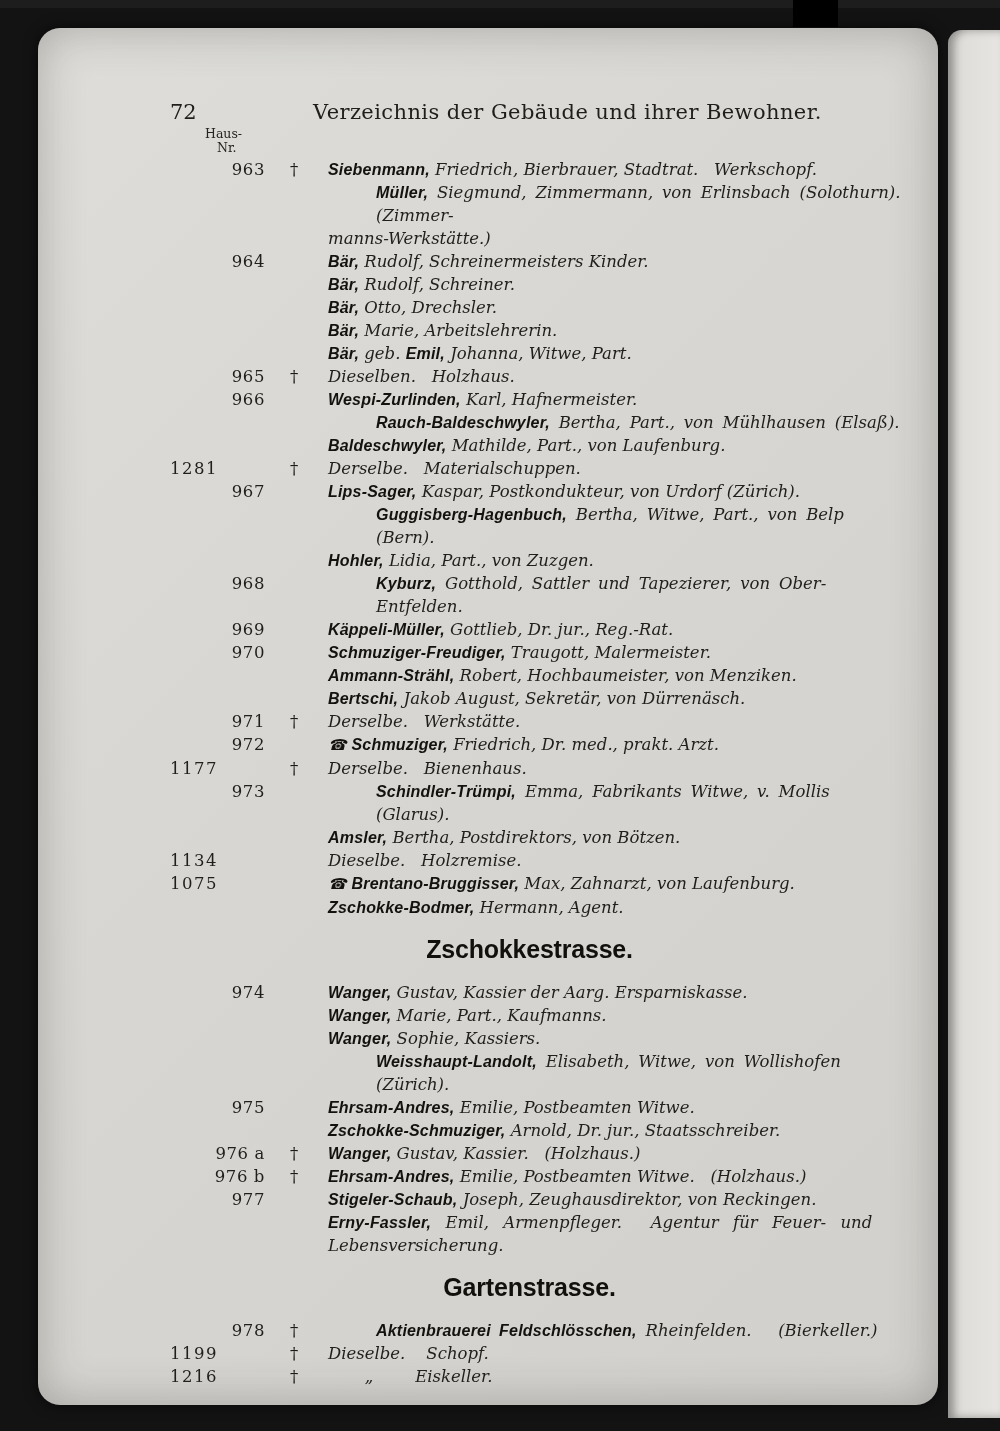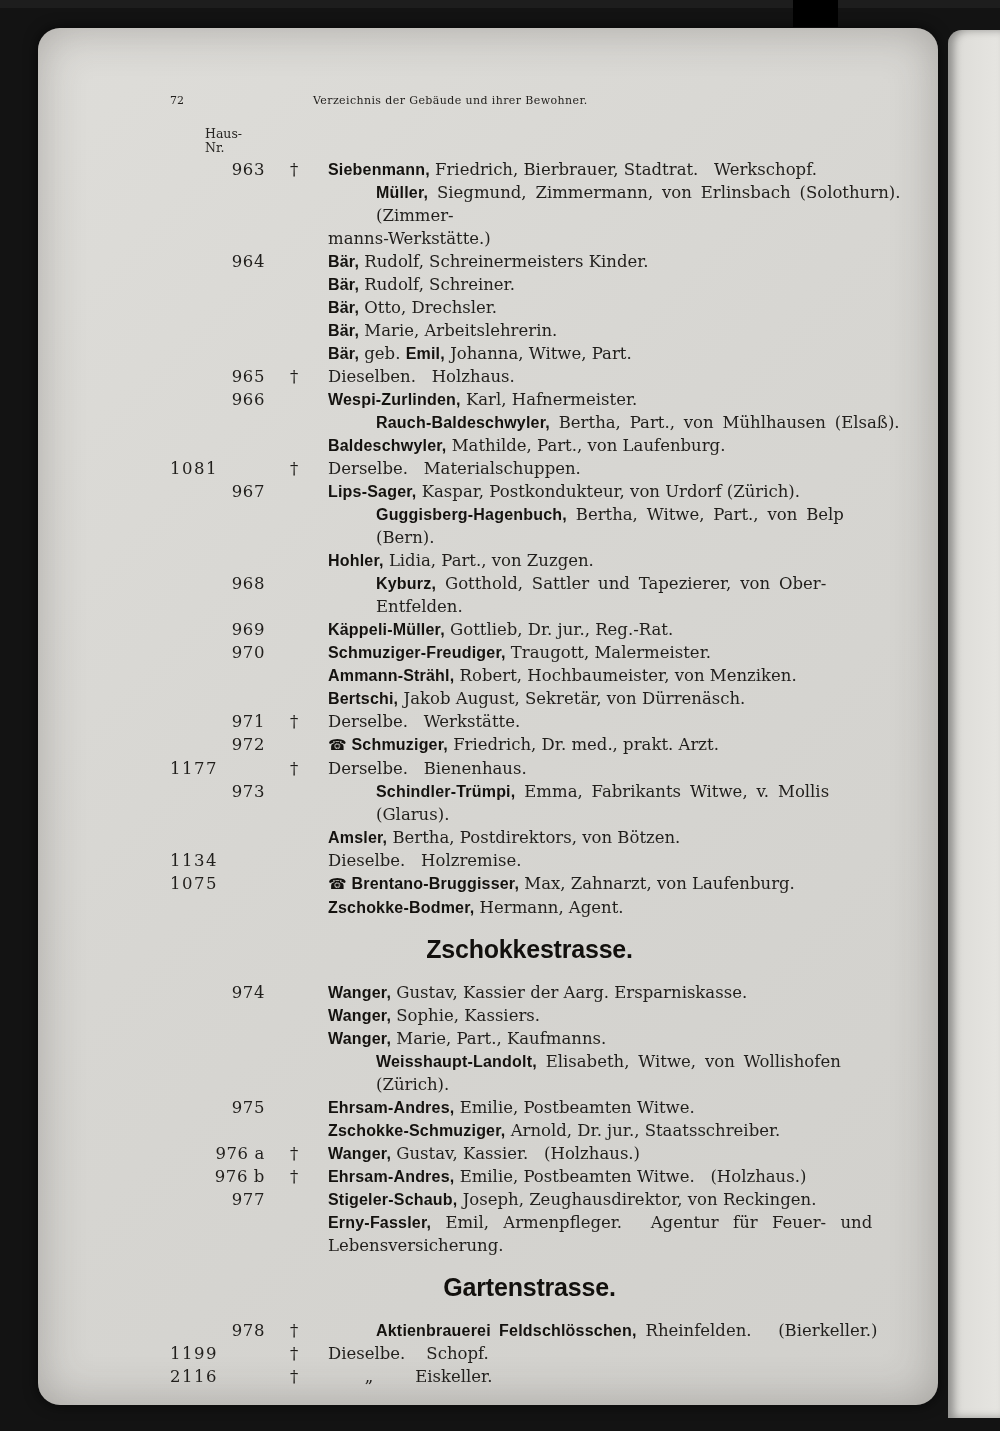--- a/index.html
+++ b/index.html
@@ -21,34 +21,34 @@
     box-shadow: inset 0 0 46px rgba(55,50,45,.30), 0 0 14px rgba(0,0,0,.65);
   }
 
   .next-page {
     position:absolute; left:948px; top:30px; width:52px; height:1388px;
     background:linear-gradient(90deg,#dcdbd7,#e6e5e1);
     border-radius:14px 0 0 0;
     box-shadow: inset 6px 0 8px rgba(0,0,0,.35);
   }
 
-  .page-header { position:absolute; left:0; top:66px; width:100%; height:24px; font-size:11px; color:#201e1b; }
+  .page-header { position:absolute; left:0; top:72px; width:100%; height:24px; font-size:21px; color:#201e1b; }
   .page-num { position:absolute; left:132px; }
   .header-title { position:absolute; left:275px; letter-spacing:.4px; }
 
   .colhead { position:absolute; left:167px; top:99px; font-size:12.5px; line-height:14px; color:#272522; }
-  .colhead .ln2 { margin-left:0; }
+  .colhead .ln2 { margin-left:12px; }
 
   .entries { position:absolute; left:0; top:130px; width:100%; }
 
   .row { display:flex; min-height:23px; line-height:23px; font-size:16.5px; color:#211f1c;gap:16px; }
   .num { flex:none; width:95px; margin-left:132px; text-align:right; letter-spacing:.6px; }
   .num.wide { text-align:left; letter-spacing:1.5px; }
   .dag { flex:none; width:26px; text-align:center; color:#1c1a17; }
-  .body { flex:1; padding-left:5px; padding-right:36px; white-space:pre-wrap; }
+  .body { flex:1; padding-left:5px; padding-right:36px; white-space:pre-wrap;font-style:italic; }
 
   .bname {
     font-family:"Liberation Sans", sans-serif;
     font-weight:700;
     font-size:16px;
     letter-spacing:.2px;
     color:#14120f;
   }
   .btext { color:#211f1c; }
   .phone { font-size:15px; color:#14120f; }
@@ -140,21 +140,21 @@
     <span class="num"></span>
     <span class="dag"></span>
     <span class="body"><span class="bname">Rauch-Baldeschwyler,</span><span class="btext"> Bertha, Part., von Mühlhausen (Elsaß).</span></span>
   </div>
         <div class="row">
     <span class="num"></span>
     <span class="dag"></span>
     <span class="body"><span class="bname">Baldeschwyler,</span><span class="btext"> Mathilde, Part., von Laufenburg.</span></span>
   </div>
         <div class="row">
-    <span class="num wide">1081</span>
+    <span class="num wide">1281</span>
     <span class="dag">†</span>
     <span class="body"><span class="btext">Derselbe.   Materialschuppen.</span></span>
   </div>
         <div class="row">
     <span class="num">967</span>
     <span class="dag"></span>
     <span class="body"><span class="bname">Lips-Sager,</span><span class="btext"> Kaspar, Postkondukteur, von Urdorf (Zürich).</span></span>
   </div>
         <div class="row j1">
     <span class="num"></span>
@@ -235,26 +235,26 @@
     <span>Zschokkestrasse.</span>
   </div>
         <div class="row">
     <span class="num">974</span>
     <span class="dag"></span>
     <span class="body"><span class="bname">Wanger,</span><span class="btext"> Gustav, Kassier der Aarg. Ersparniskasse.</span></span>
   </div>
         <div class="row">
     <span class="num"></span>
     <span class="dag"></span>
+    <span class="body"><span class="bname">Wanger,</span><span class="btext"> Marie, Part., Kaufmanns.</span></span>
+  </div>
+        <div class="row">
+    <span class="num"></span>
+    <span class="dag"></span>
     <span class="body"><span class="bname">Wanger,</span><span class="btext"> Sophie, Kassiers.</span></span>
-  </div>
-        <div class="row">
-    <span class="num"></span>
-    <span class="dag"></span>
-    <span class="body"><span class="bname">Wanger,</span><span class="btext"> Marie, Part., Kaufmanns.</span></span>
   </div>
         <div class="row j1">
     <span class="num"></span>
     <span class="dag"></span>
     <span class="body"><span class="bname">Weisshaupt-Landolt,</span><span class="btext"> Elisabeth, Witwe, von Wollishofen (Zürich).</span></span>
   </div>
         <div class="row">
     <span class="num">975</span>
     <span class="dag"></span>
     <span class="body"><span class="bname">Ehrsam-Andres,</span><span class="btext"> Emilie, Postbeamten Witwe.</span></span>
@@ -296,21 +296,21 @@
     <span class="num">978</span>
     <span class="dag">†</span>
     <span class="body"><span class="bname">Aktienbrauerei Feldschlösschen,</span><span class="btext"> Rheinfelden.   (Bierkeller.)</span></span>
   </div>
         <div class="row">
     <span class="num wide">1199</span>
     <span class="dag">†</span>
     <span class="body"><span class="btext">Dieselbe.    Schopf.</span></span>
   </div>
         <div class="row">
-    <span class="num wide">2116</span>
+    <span class="num wide">1216</span>
     <span class="dag">†</span>
     <span class="body"><span class="btext">       „        Eiskeller.</span></span>
   </div>
       </div>
   </div>
 
   <div class="next-page"></div>
 </div>
 
 </body></html>

